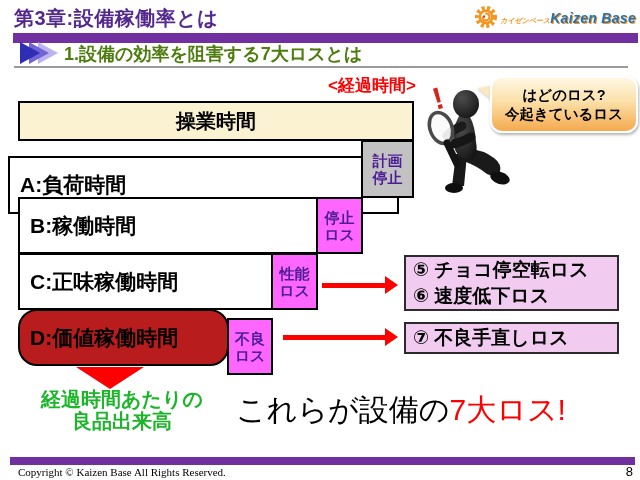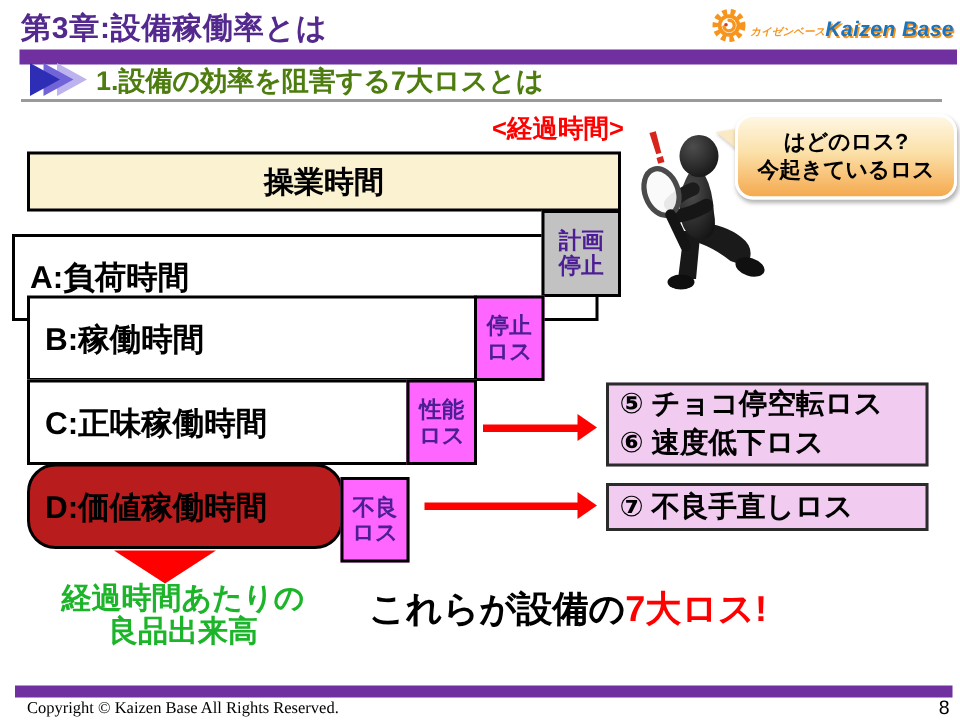--- a/index.html
+++ b/index.html
@@ -97,22 +97,22 @@
   .down-triangle { position: absolute; left: 76px; top: 367px; width: 0; height: 0;
     border-left: 34px solid transparent; border-right: 34px solid transparent;
     border-top: 22px solid #FF0000; }
   .output-label {
     position: absolute; left: 14px; top: 388px; width: 216px;
     text-align: center; color: #1CB52A; font-size: 20px; font-weight: bold; line-height: 22px;
   }
 
   
   .conclusion {
-    position: absolute; left: 246px; top: 390px;
-    font-size: 24px; font-weight: bold; white-space: nowrap; color: #000;
+    position: absolute; left: 236px; top: 390px;
+    font-size: 30px; font-weight: normal; white-space: nowrap; color: #000;
   }
   .conclusion .hl { color: #FF0000; }
 
   
   .mascot { position: absolute; left: 426px; top: 86px; }
   .excl {
     position: absolute; left: 433px; top: 81px;
     font-size: 31px; font-weight: bold; color: #D8251B;
     transform: rotate(-16deg);
   }

